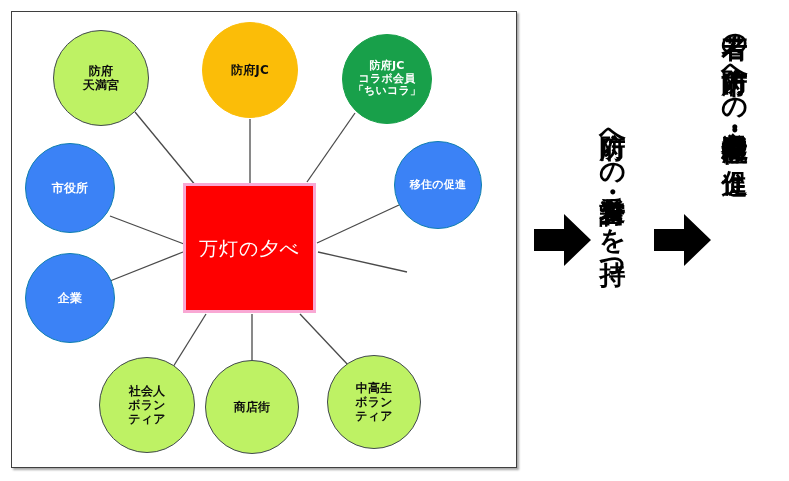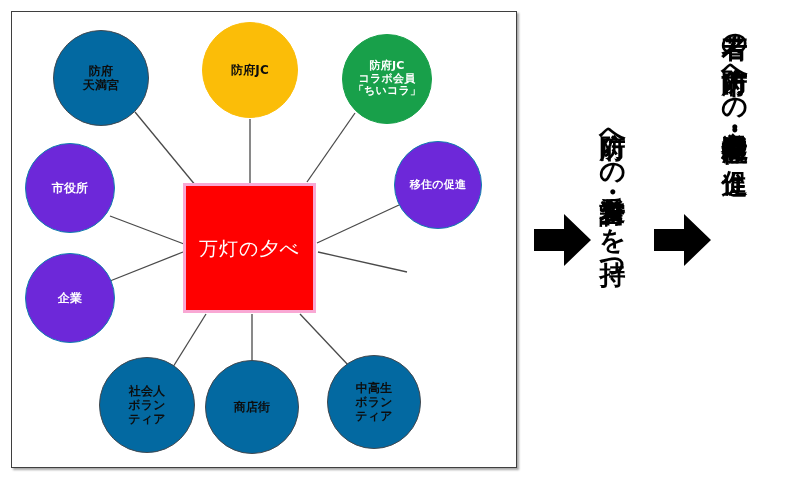--- a/index.html
+++ b/index.html
@@ -57,26 +57,26 @@
     font-weight: bold;
   }
   .node .txt {
     display: block;
     width: 100%;
     white-space: pre-line;
   }
   .circle { border-radius: 50%; }
 
   .n-plain {
-    background: #0369a1;
+    background: #bef264;
     border: 1px solid #41484f;
     color: #0d0d0d;
   }
   .n-blue {
-    background: #6d28d9;
+    background: #3b82f6;
     border: 1px solid #0f7fae;
     color: #ffffff;
   }
   .n-amber {
     background: #fbbd08;
     border: 1px solid #fbbd08;
     color: #0d0d0d;
   }
   .n-green {
     background: #18a04a;

